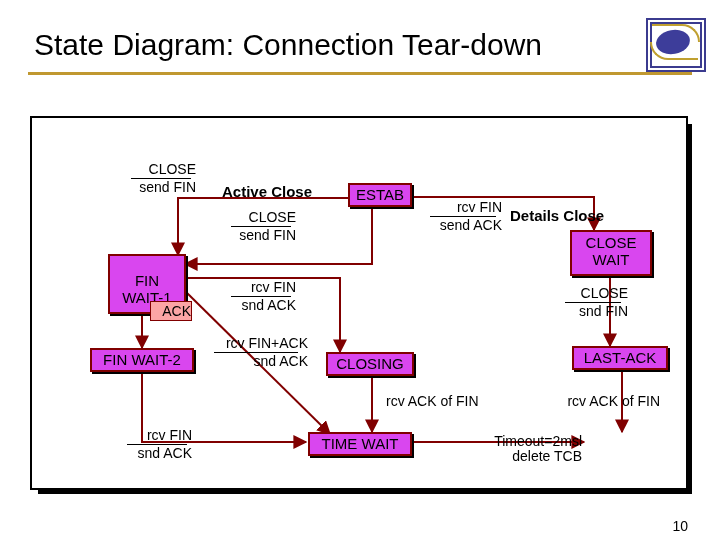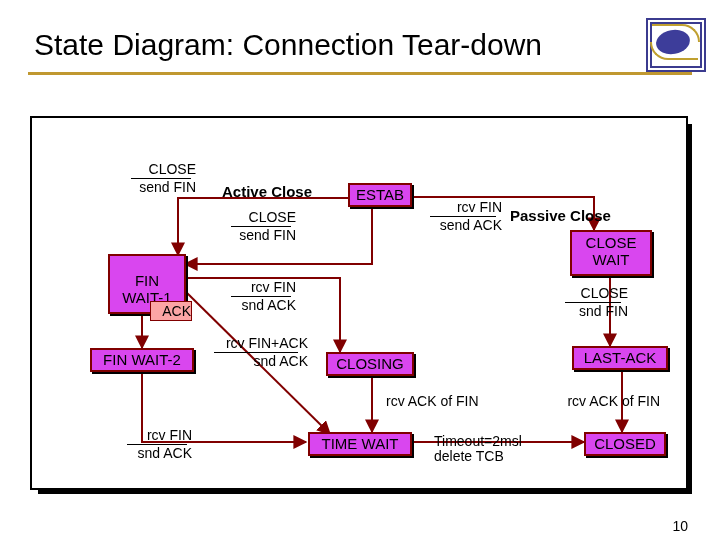--- a/index.html
+++ b/index.html
@@ -80,41 +80,40 @@
   <div class="state" style="left:348px;top:183px;width:60px;height:20px;line-height:20px">ESTAB</div>
   <div class="state" style="left:108px;top:254px;width:74px;height:40px;padding-top:16px;white-space:pre">FIN
 WAIT-1</div>
   <div class="ackbox" style="left:150px;top:301px;width:40px;height:18px;line-height:18px">ACK</div>
   <div class="state" style="left:90px;top:348px;width:100px;height:20px;line-height:20px">FIN WAIT-2</div>
   <div class="state" style="left:326px;top:352px;width:84px;height:20px;line-height:20px">CLOSING</div>
   <div class="state" style="left:308px;top:432px;width:100px;height:20px;line-height:20px">TIME WAIT</div>
   <div class="state" style="left:570px;top:230px;width:78px;height:40px;padding-top:2px;white-space:pre">CLOSE
 WAIT</div>
   <div class="state" style="left:572px;top:346px;width:92px;height:20px;line-height:20px">LAST-ACK</div>
-  <div class="state" style="left:584px;top:432px;width:78px;height:20px;line-height:20px">CLOSED</div>
 
   <div class="tlabel" style="left:126px;top:162px;width:70px">
     <span>CLOSE</span>
     <span class="rule" style="width:60px"></span>
     <span>send FIN</span>
   </div>
   <div class="passive" style="left:222px;top:183px">Active Close</div>
 
   <div class="tlabel" style="left:226px;top:210px;width:70px">
     <span>CLOSE</span>
     <span class="rule" style="width:60px"></span>
     <span>send FIN</span>
   </div>
 
   <div class="tlabel" style="left:424px;top:200px;width:78px">
     <span>rcv FIN</span>
     <span class="rule" style="width:66px"></span>
     <span>send ACK</span>
   </div>
-  <div class="passive" style="left:510px;top:207px">Passive Close</div>
+  <div class="passive" style="left:510px;top:207px">Details Close</div>
 
   <div class="tlabel" style="left:226px;top:280px;width:70px">
     <span>rcv FIN</span>
     <span class="rule" style="width:60px"></span>
     <span>snd ACK</span>
   </div>
 
   <div class="tlabel" style="left:204px;top:336px;width:104px">
     <span>rcv FIN+ACK</span>
     <span class="rule" style="width:84px"></span>
@@ -129,19 +128,19 @@
 
   <div class="tlabel" style="left:386px;top:394px;width:120px;text-align:left">rcv ACK of FIN</div>
   <div class="tlabel" style="left:540px;top:394px;width:120px">rcv ACK of FIN</div>
 
   <div class="tlabel" style="left:122px;top:428px;width:70px">
     <span>rcv FIN</span>
     <span class="rule" style="width:60px"></span>
     <span>snd ACK</span>
   </div>
 
-  <div class="tlabel" style="left:434px;top:434px;width:110px;text-align:left">
+  <div class="tlabel" style="left:472px;top:434px;width:110px;text-align:right">
     <span>Timeout=2msl</span><br>
     <span>delete TCB</span>
   </div>
 
   <div class="pg">10</div>
 </div>
 
 </body></html>

